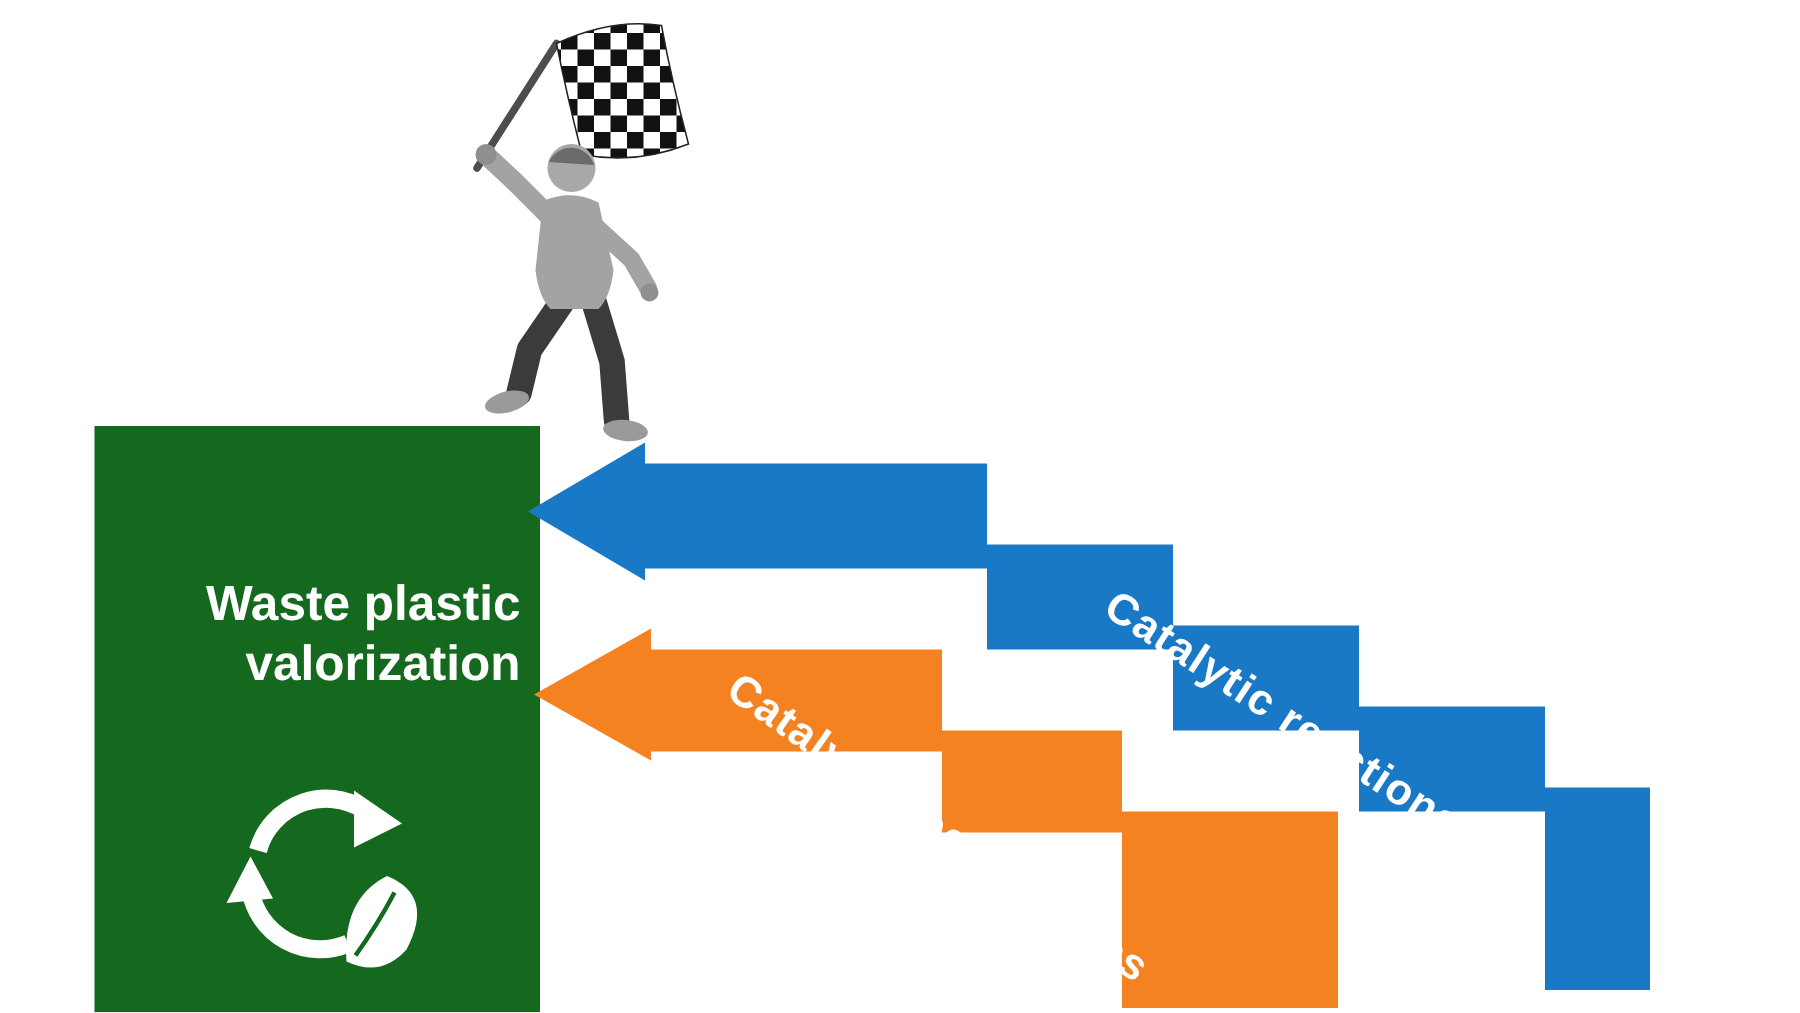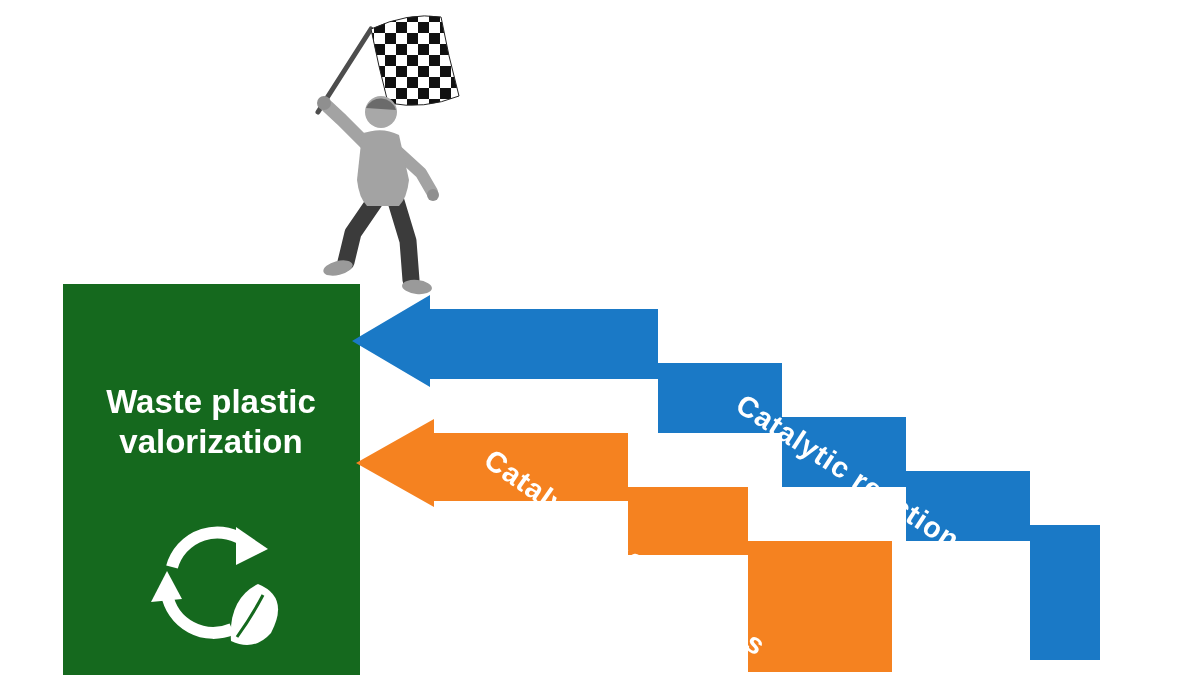--- a/index.html
+++ b/index.html
@@ -3,21 +3,21 @@
 <meta charset="utf-8">
 <style>
   html,body{margin:0;padding:0;background:#fff;}
   .canvas{
     position:relative;width:1200px;height:675px;background:#ffffff;
     overflow:hidden;font-family:"Liberation Sans", sans-serif;
   }
   svg.art{position:absolute;left:0;top:0;}
   .label{position:absolute;color:#ffffff;font-weight:bold;}
   .green-label{
-    left:75px;top:382px;width:272px;text-align:center;
+    left:75px;top:382px;width:272px;text-align:right;
     font-size:33px;line-height:1.22;
   }
   .blue-label{
     left:748px;top:388px;font-size:29px;letter-spacing:1px;white-space:nowrap;
     transform:rotate(33deg);transform-origin:0 0;
   }
   .orange-label{
     left:497px;top:443px;font-size:29px;letter-spacing:1px;white-space:nowrap;
     transform:rotate(35deg);transform-origin:0 0;
   }

